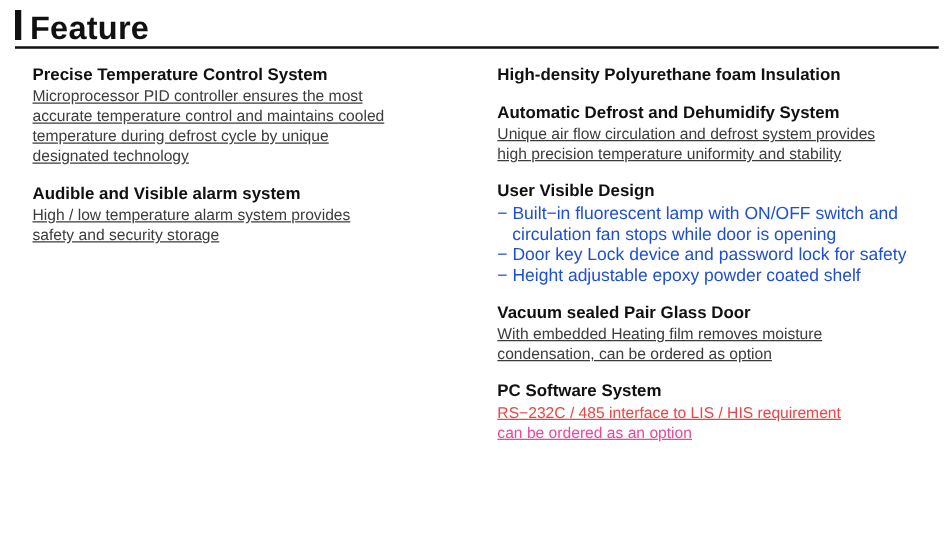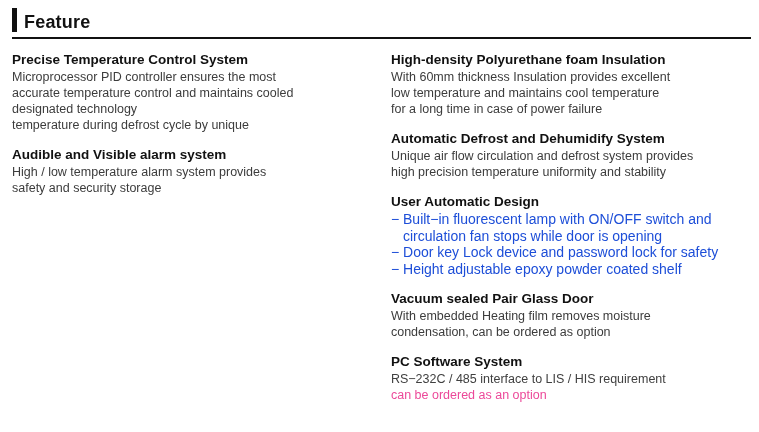--- a/index.html
+++ b/index.html
@@ -28,36 +28,37 @@
     margin: 2px 0 0 2px;
   }
   .heading-bar {
     width: 5px;
     height: 24px;
     background: #111111;
     margin-right: 7px;
     margin-bottom: 2px;
   }
   .heading-text {
-    font-size: 18px;
+    font-size: 26px;
     font-weight: bold;
     letter-spacing: 0.2px;
     color: #111111;
     line-height: 24px;
   }
   .heading-rule {
     margin: 3px 2px 0 2px;
     height: 2px;
     background: #111111;
     width: 739px;
   }
   
   .columns {
     display: flex;
     margin-top: 12px;
+    margin-left: 14px;
   }
   .col {
     box-sizing: border-box;
   }
   .col-left {
     width: 380px;
     padding-left: 2px;
     padding-right: 8px;
   }
   .col-right {
@@ -74,32 +75,33 @@
     line-height: 17px;
     margin-bottom: 1px;
   }
   .block-body {
     font-size: 12.5px;
     color: #3c3c3c;
     line-height: 16px;
   }
   .block-body div {
     white-space: nowrap;
+    text-decoration: underline;
   }
   .bullet-list div {
     font-size: 14px;
     color: #1d4ed8;
     line-height: 16.5px;
     white-space: nowrap;
   }
   .bullet-list .cont {
     padding-left: 12px;
   }
   .faded {
-    color: #404040;
+    color: #ef4444;
   }
   .faded-soft {
     color: #ec4899;
   }
 </style>
 </head>
 <body>
 
 <div class="page">
 
@@ -111,59 +113,54 @@
 
   <div class="columns">
 
     <div class="col col-left">
 
       <div class="block">
         <div class="block-title">Precise Temperature Control System</div>
         <div class="block-body">
           <div>Microprocessor PID controller ensures the most</div>
           <div>accurate temperature control and maintains cooled</div>
+          <div>temperature during defrost cycle by unique</div>
           <div>designated technology</div>
-          <div>temperature during defrost cycle by unique</div>
         </div>
       </div>
 
       <div class="block">
         <div class="block-title">Audible and Visible alarm system</div>
         <div class="block-body">
           <div>High / low temperature alarm system provides</div>
           <div>safety and security storage</div>
         </div>
       </div>
 
 
 
 
     </div>
 
     <div class="col col-right">
 
       <div class="block">
         <div class="block-title">High-density Polyurethane foam Insulation</div>
-        <div class="block-body">
-          <div>With 60mm thickness Insulation provides excellent</div>
-          <div>low temperature and maintains cool temperature</div>
-          <div>for a long time in case of power failure</div>
-        </div>
       </div>
 
       <div class="block">
         <div class="block-title">Automatic Defrost and Dehumidify System</div>
         <div class="block-body">
           <div>Unique air flow circulation and defrost system provides</div>
           <div>high precision temperature uniformity and stability</div>
         </div>
       </div>
 
       <div class="block">
-        <div class="block-title">User Automatic Design</div>
+        <div class="block-title">User Visible Design</div>
         <div class="bullet-list">
           <div>− Built−in fluorescent lamp with ON/OFF switch and</div>
           <div class="cont">circulation fan stops while door is opening</div>
           <div>− Door key Lock device and password lock for safety</div>
           <div>− Height adjustable epoxy powder coated shelf</div>
         </div>
       </div>
 
       <div class="block">
         <div class="block-title">Vacuum sealed Pair Glass Door</div>

